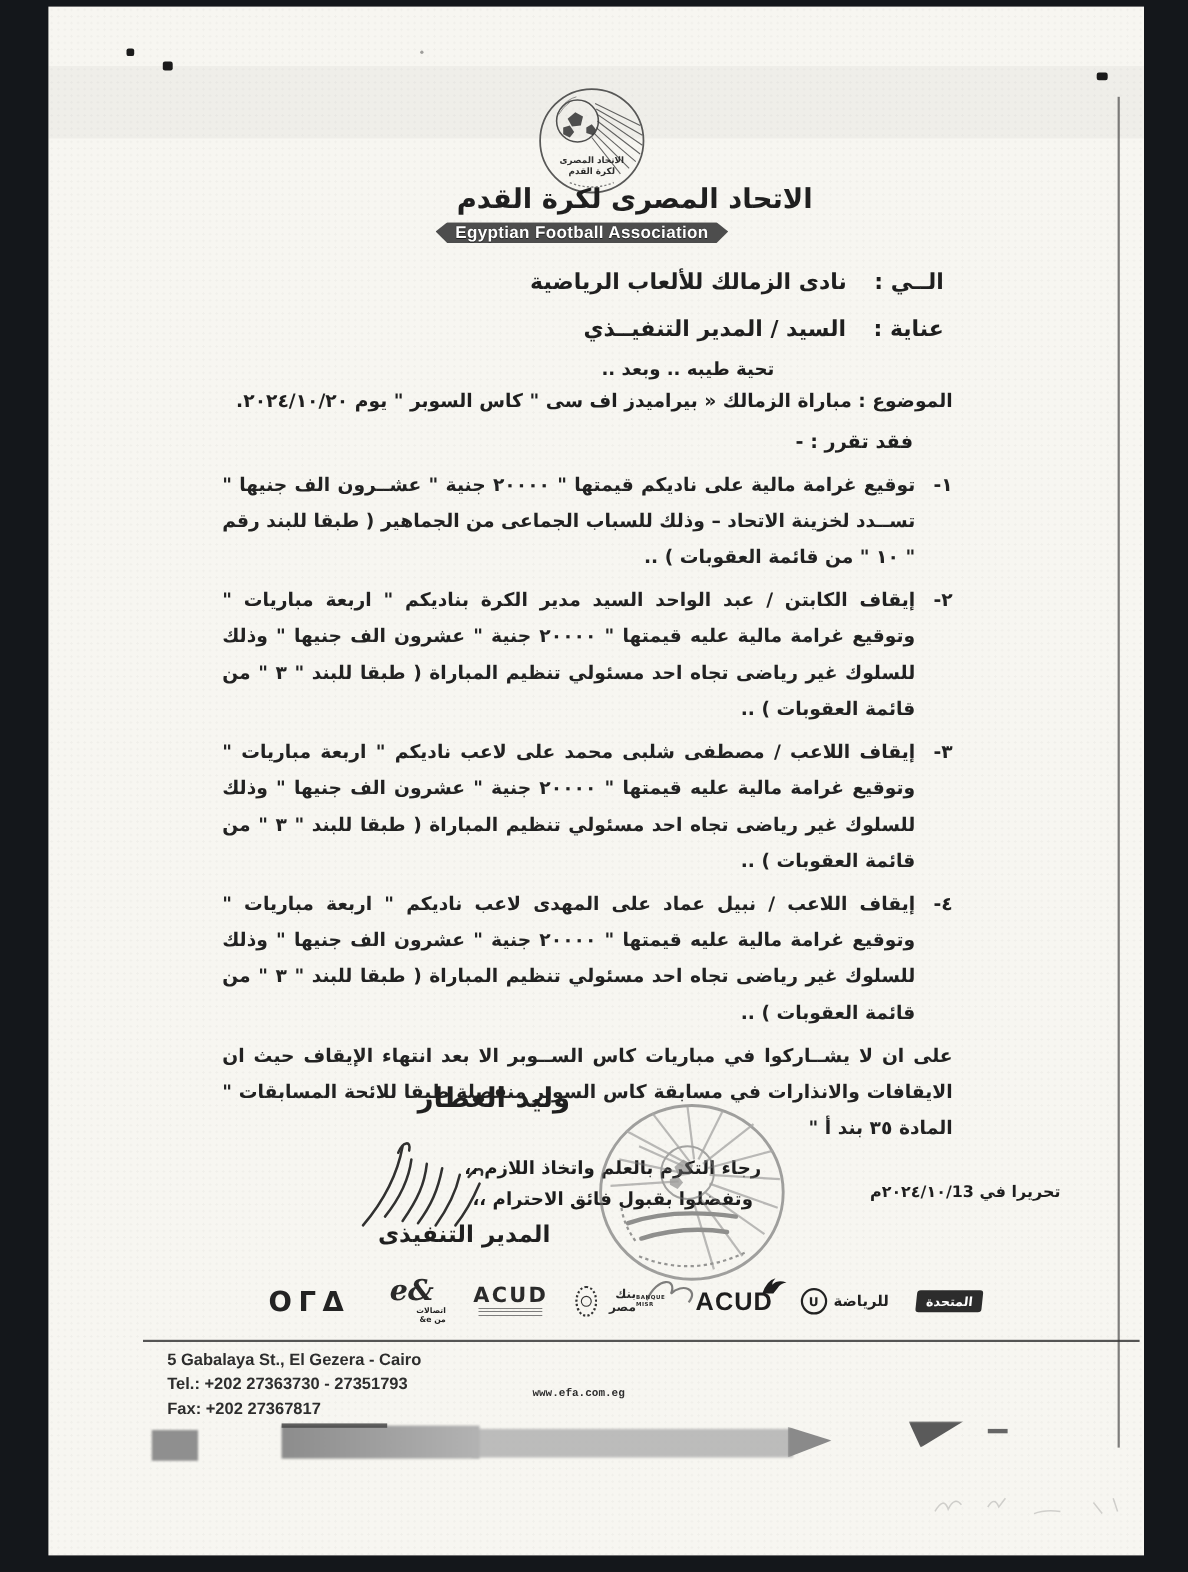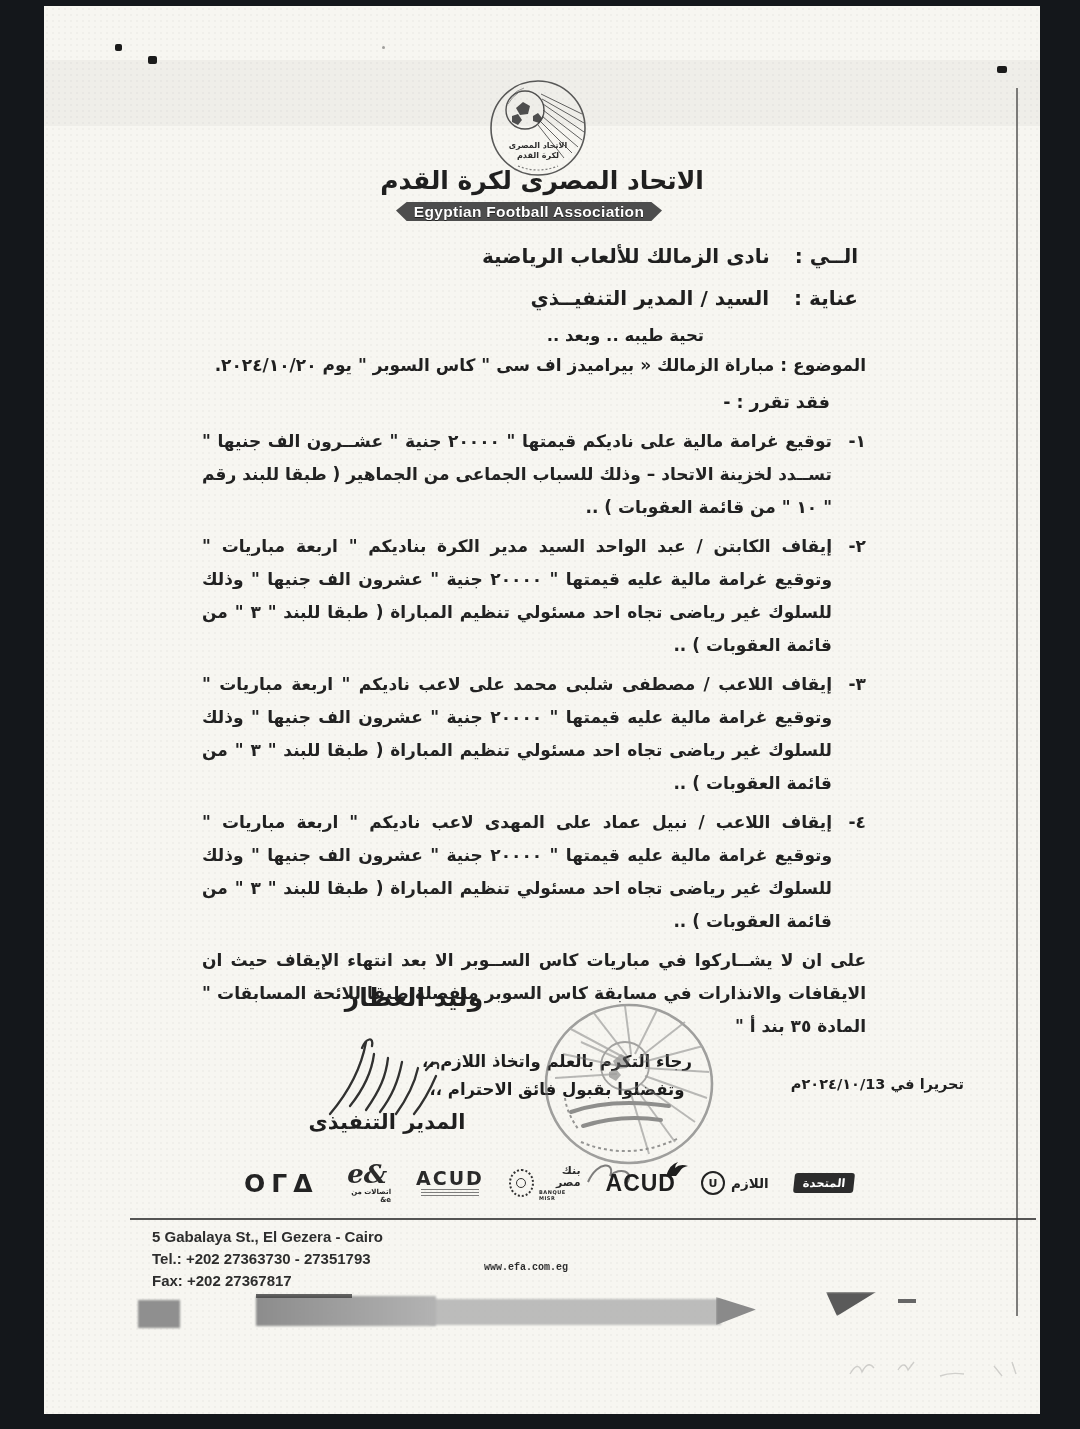--- a/index.html
+++ b/index.html
@@ -1,21 +1,21 @@
 <!DOCTYPE html>
 <html lang="ar"><head>
 <meta charset="utf-8">
 <style>
   html,body{margin:0;padding:0;width:1080px;height:1429px;background:#14171b;overflow:hidden;
             font-family:"DejaVu Sans",sans-serif;}
   .page{position:absolute;left:44px;top:6px;width:996px;height:1408px;background:#f7f6f1;
         background-image:radial-gradient(rgba(60,60,60,.035) 1px,transparent 1px);
         background-size:6px 6px;overflow:hidden;}
   .abs{position:absolute;}
-  .ar{direction:rtl;color:#1f1f1f;}
+  .ar{direction:rtl;color:#1f1f1f;padding-left:35px;}
   .b{font-weight:700;}
   
   .band{left:0;top:54px;width:996px;height:66px;background:rgba(90,90,90,.05);}
   .speck{background:#1b1b1b;border-radius:2px;}
   .scanline{left:972px;top:82px;width:2px;height:1228px;background:rgba(45,45,45,.6);}
   .smudge{filter:blur(1.2px);}
   
   .org-title{left:0;top:160px;width:996px;text-align:center;font-size:25px;letter-spacing:.5px;}
   .banner{left:352px;top:196px;width:266px;height:19px;background:#4d4d4d;
           clip-path:polygon(4% 0,96% 0,100% 45%,96% 100%,4% 100%,0 45%);
@@ -48,21 +48,21 @@
   .logo-ets .script{font-family:"DejaVu Serif",serif;font-style:italic;font-weight:700;font-size:26px;line-height:24px;}
   .logo-ets .sub{font-size:7px;font-weight:700;margin-top:2px;}
   .logo-acud{display:flex;flex-direction:column;align-items:center;color:#2a2a2a;}
   .logo-acud .big{font-size:19px;font-weight:600;letter-spacing:2px;line-height:18px;}
   .logo-acud .tiny{width:58px;height:9px;margin-top:2px;
       background:repeating-linear-gradient(#555 0 1px,transparent 1px 3px);opacity:.75;}
   .logo-bm{display:flex;align-items:center;gap:5px;color:#2a2a2a;}
   .coin{width:24px;height:24px;border:2px dotted #333;border-radius:50%;display:flex;
         align-items:center;justify-content:center;}
   .coin i{width:8px;height:8px;border:1.5px solid #333;border-radius:50%;}
-  .logo-bm .col{display:flex;flex-direction:column;align-items:center;}
+  .logo-bm .col{display:flex;flex-direction:row;align-items:center;}
   .logo-bm .arname{font-size:11px;font-weight:700;direction:rtl;line-height:12px;}
   .logo-bm .enname{font-size:5px;font-weight:700;letter-spacing:.5px;}
   .logo-puma{display:flex;align-items:flex-end;color:#1e1e1e;position:relative;}
   .logo-puma .word{font-size:23px;font-weight:800;letter-spacing:1px;font-family:"Liberation Sans",sans-serif;}
   .logo-puma svg{position:absolute;right:-14px;top:-12px;}
   .logo-usport{display:flex;align-items:center;gap:6px;direction:ltr;}
   .ucircle{width:20px;height:20px;border:2.2px solid #222;border-radius:50%;display:flex;
            align-items:center;justify-content:center;font-size:11px;font-weight:800;color:#222;}
   .usport-txt{font-size:13.5px;font-weight:700;direction:rtl;color:#222;}
   .logo-united{background:#2c2c2c;color:#fff;font-size:11.5px;font-weight:700;direction:rtl;
@@ -241,21 +241,21 @@
       </span>
     </div>
     <div class="logo-puma">
       <span class="word">ACUD</span>
       <svg width="26" height="20" viewBox="0 0 26 20">
         <path d="M2 18 Q6 6 14 4 Q11 7 11 10 Q16 5 24 8 Q18 9 16 13 L12 18 Z" fill="#1e1e1e"></path>
       </svg>
     </div>
     <div class="logo-usport">
       <span class="ucircle">U</span>
-      <span class="usport-txt">اللازم</span>
+      <span class="usport-txt">للرياضة</span>
     </div>
     <div class="logo-united">المتحدة</div>
   </div>
 
   <div class="abs divider"></div>
   <div class="abs f-left">
     <div>5 Gabalaya St., El Gezera - Cairo</div>
     <div>Tel.: +202 27363730 - 27351793</div>
     <div>Fax: +202 27367817</div>
   </div>

